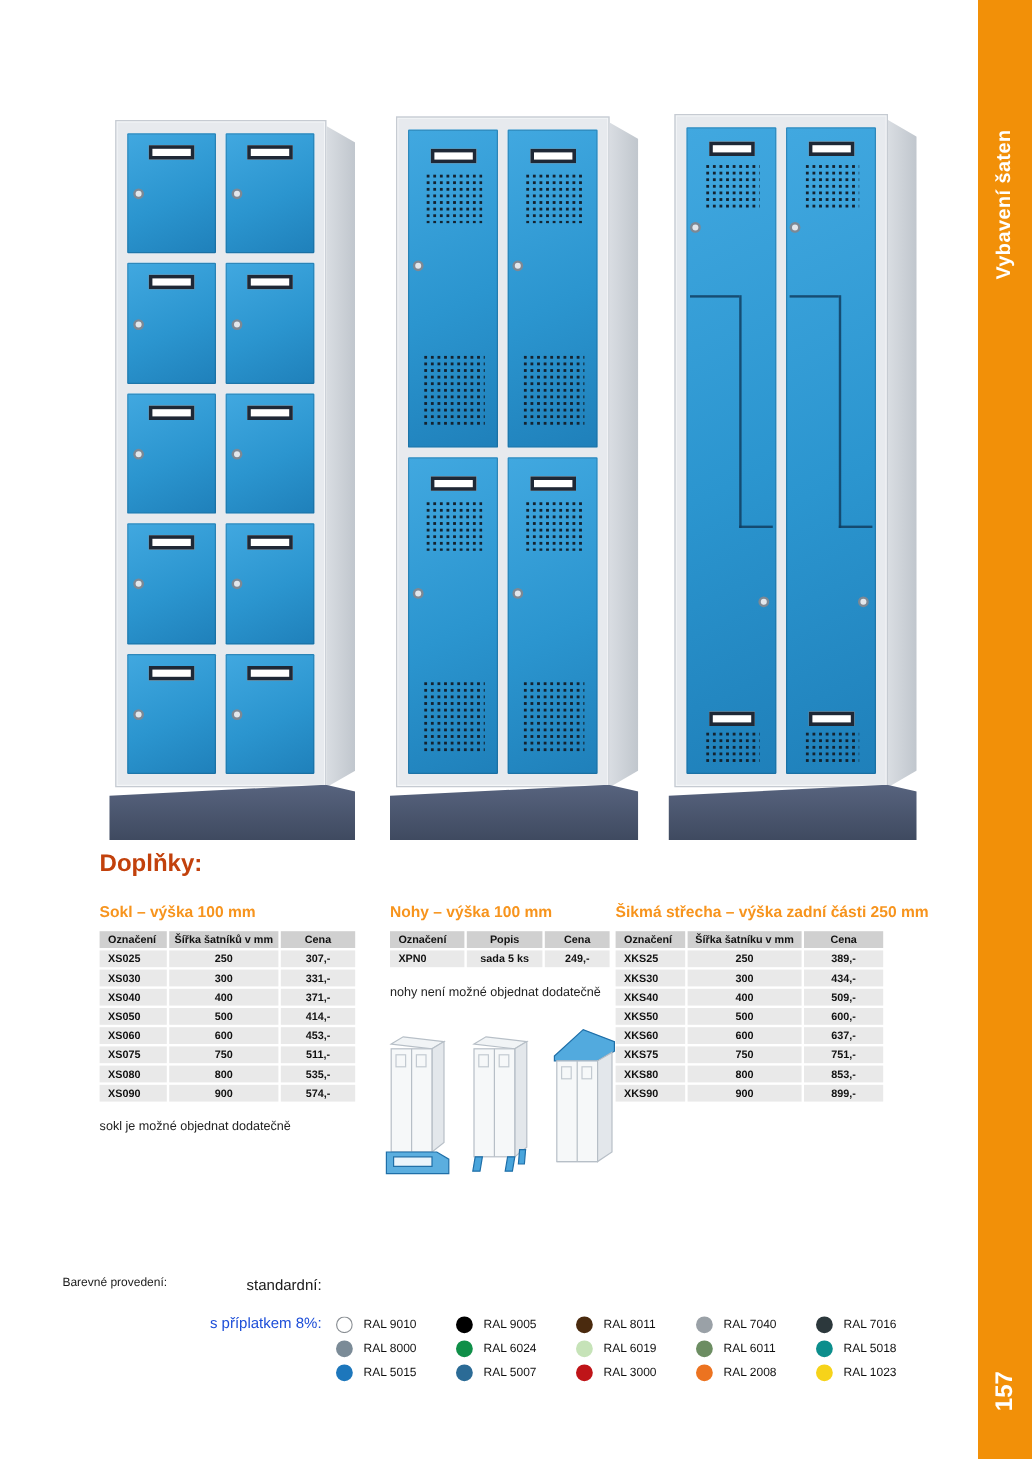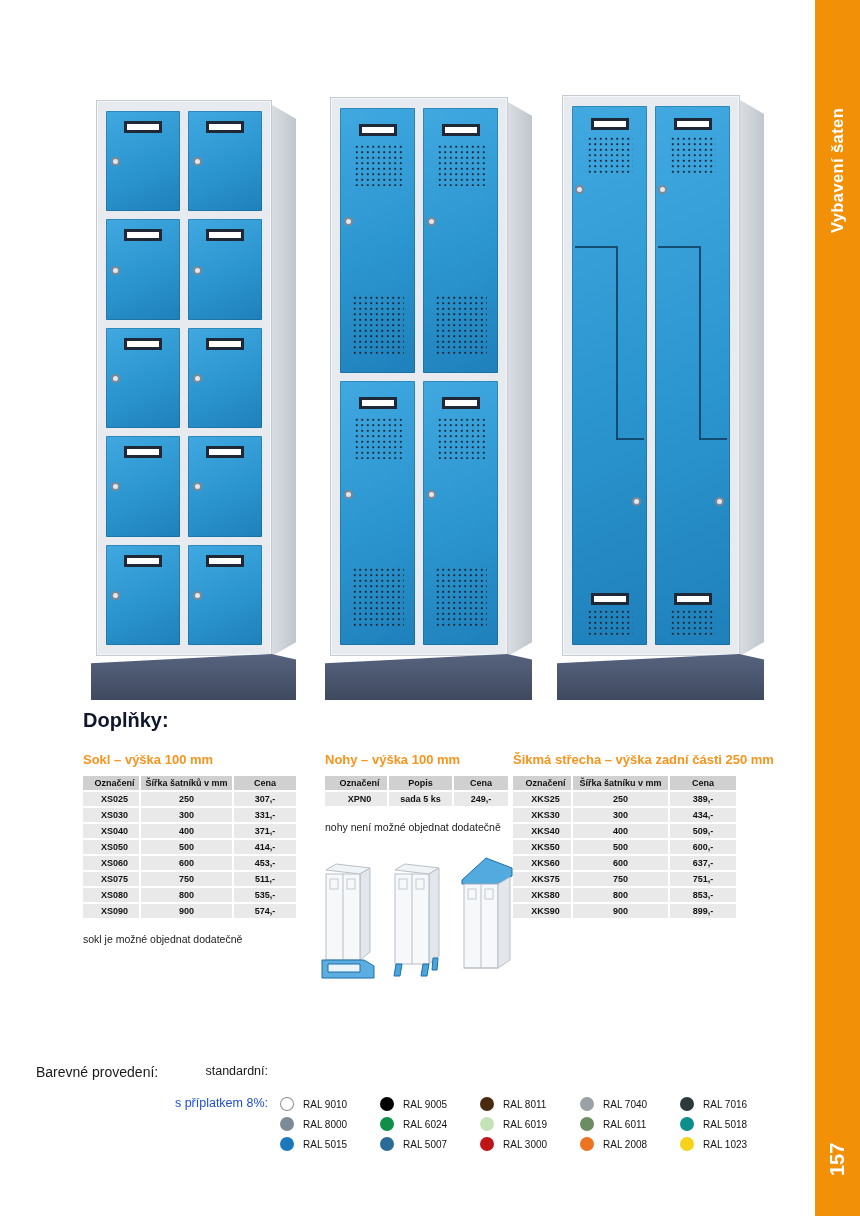--- a/index.html
+++ b/index.html
@@ -61,37 +61,37 @@
     background:#e3e7ec; box-shadow:0 0 0 2px #7d8894;
   }
   .vent {
     position:absolute; left:50%; transform:translateX(-50%);
     background-image:radial-gradient(#13222f 1.1px, transparent 1.4px);
     background-size:5.5px 5.5px;
   }
   .seam { position:absolute; background:rgba(16,62,98,.85); }
 
   
-  .h-doplnky { position:absolute; left:83px; top:709px; font-size:20px; font-weight:bold; color:#0f172a; }
+  .h-doplnky { position:absolute; left:83px; top:709px; font-size:20px; font-weight:bold; color:#c2410c; }
   .acc-block { position:absolute; top:752px; }
   .acc-title { font-size:13px; font-weight:bold; color:#f7941d; margin-bottom:9px; white-space:nowrap; }
   .tbl { display:grid; gap:2px; }
   .tbl .th, .tbl .td {
     height:14px; line-height:14px; font-size:9px; font-weight:bold; color:#111;
     text-align:center; overflow:hidden; white-space:nowrap;
   }
   .tbl .th { background:#d0d0d0; }
   .tbl .td { background:#e9e9e9; }
-  .tbl > :nth-child(3n+1) { text-align:center; padding-left:7px; }
+  .tbl > :nth-child(3n+1) { text-align:left; padding-left:7px; }
   .acc-note { margin-top:14px; font-size:10.5px; color:#222; line-height:1.35; white-space:pre-line; }
 
   .mini-row { position:absolute; left:316px; top:842px; width:200px; height:140px; display:flex; align-items:flex-end; gap:9px; }
 
   
-  .lbl-barevne { position:absolute; left:36px; top:1064px; font-size:14px; color:#1a1a1a; }
+  .lbl-barevne { position:absolute; left:52px; top:1064px; font-size:10px; color:#1a1a1a; }
   .lbl-standard { position:absolute; left:140px; top:1064px; width:128px; text-align:right; font-size:12.5px; color:#1a1a1a; }
   .lbl-surcharge { position:absolute; left:140px; top:1096px; width:128px; text-align:right; font-size:12.5px; color:#1d4ed8; }
   .swatches-standard { position:absolute; left:280px; top:1062px; display:grid; grid-template-columns:repeat(3,100px); grid-auto-rows:20px; }
   .swatches-surcharge { position:absolute; left:280px; top:1094px; display:grid; grid-template-columns:repeat(5,100px); grid-auto-rows:20px; }
   .swatch { display:flex; align-items:center; gap:9px; }
   .swatch .dot { width:14px; height:14px; border-radius:50%; flex:0 0 auto; }
   .swatch .dot.outlined { box-shadow:inset 0 0 0 1px #8a8f94; }
   .swatch .ral { font-size:10px; color:#111; white-space:nowrap; }
 
   .footer-slogan {

